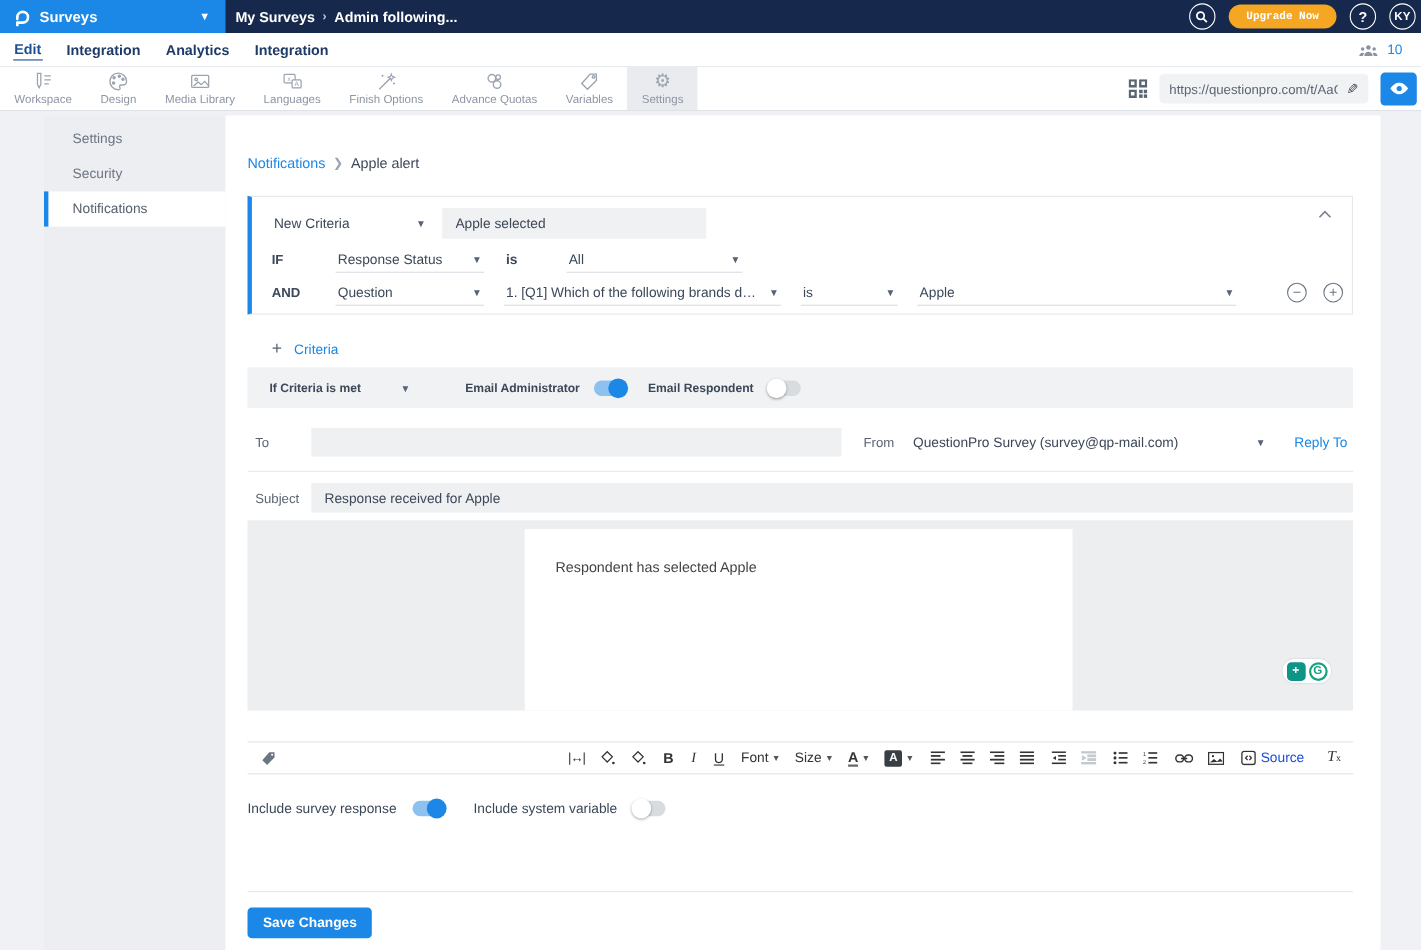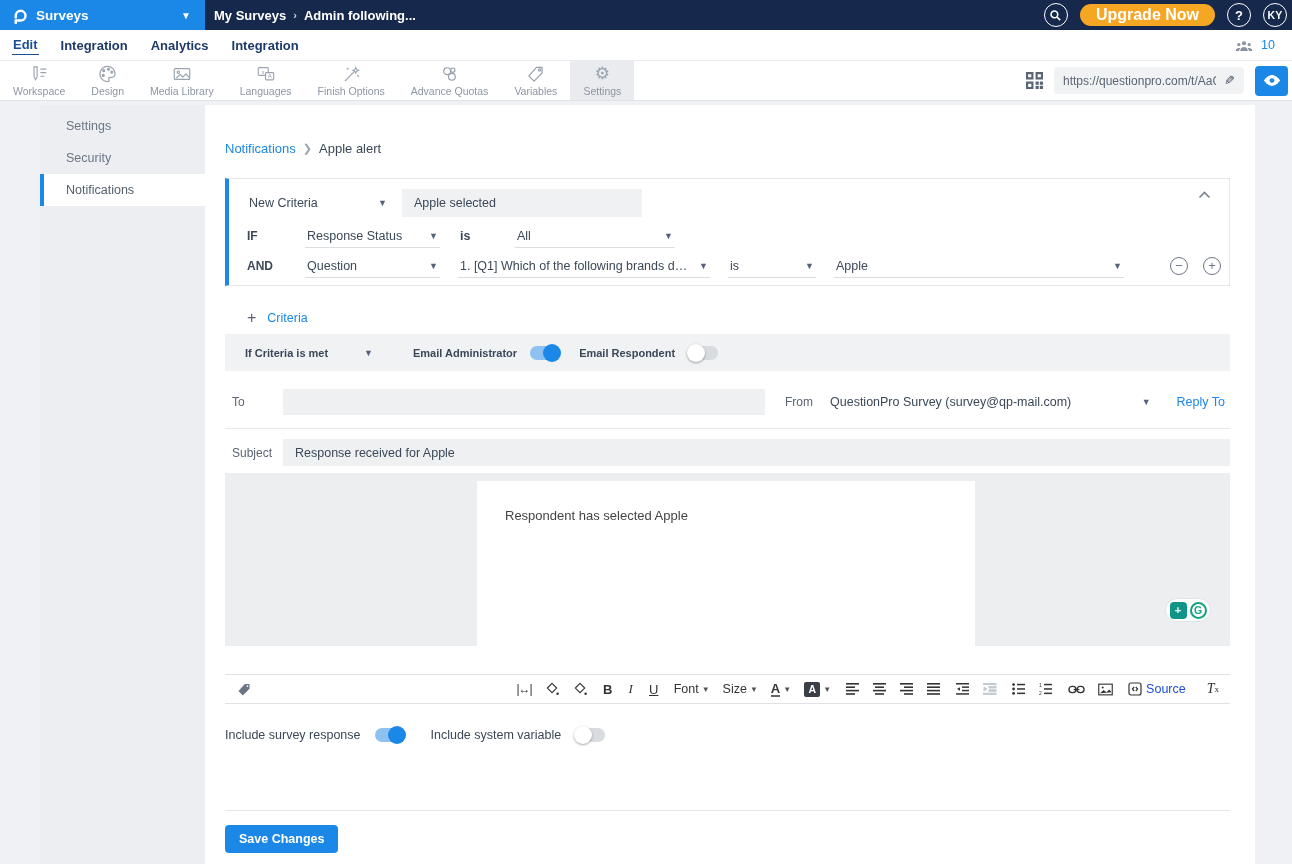--- a/index.html
+++ b/index.html
@@ -9,21 +9,21 @@
   
   .topbar { position:absolute; top:0; left:0; width:1292px; height:30px; background:#16294d; display:flex; align-items:center; }
   .brand { width:205px; height:30px; background:#1b87e6; display:flex; align-items:center; padding:0 14px 0 12px; color:#fff; cursor:pointer; }
   .brand-label { font-size:13.5px; font-weight:bold; margin-left:9px; }
   .brand-caret { margin-left:auto; font-size:10px; color:#fff; }
   .tb-crumb { display:flex; align-items:center; color:#fff; font-size:13px; font-weight:bold; margin-left:9px; gap:7px; }
   .tb-crumb .sep { font-size:11px; color:#c6cede; }
   .tb-right { margin-left:auto; display:flex; align-items:center; gap:12px; padding-right:5px; }
   .circ-btn { width:24px; height:24px; border-radius:50%; border:1.6px solid #fff; background:transparent; color:#fff; display:flex; align-items:center; justify-content:center; font-size:13px; font-weight:bold; cursor:pointer; font-family:inherit; }
   .avatar { width:24px; height:24px; border-radius:50%; border:1.6px solid #fff; color:#fff; display:flex; align-items:center; justify-content:center; font-size:10.5px; font-weight:bold; letter-spacing:.3px; }
-  .upgrade { height:22px; padding:0 16px; border:none; border-radius:11px; background:#f5a623; color:#fff; font-size:16px; font-weight:bold; cursor:pointer; font-family:Liberation Sans, sans-serif; }
+  .upgrade { height:22px; padding:0 16px; border:none; border-radius:11px; background:#f5a623; color:#fff; font-size:10px; font-weight:bold; cursor:pointer; font-family:Liberation Mono, monospace; }
 
   
   .tabsrow { position:absolute; top:30px; left:0; width:1292px; height:30px; background:#fff; display:flex; align-items:center; padding:0 17px 0 12px; }
   .tab { font-size:13px; font-weight:bold; color:#1e3a66; margin-right:21px; padding:2px 1px; cursor:pointer; }
   .tab.active { color:#1c4f91; border-bottom:1.5px solid #1c4f91; }
   .tabs-right { margin-left:auto; display:flex; align-items:center; gap:8px;justify-content:center; }
   .collab-count { color:#1b87e6; font-size:12.5px; }
 
   
   .icontb { position:absolute; top:60px; left:0; width:1292px; height:41px; background:#fff; border-top:1px solid #e7eaee; border-bottom:1px solid #dfe3e8; display:flex; align-items:stretch; }
@@ -359,21 +359,21 @@
       <span class="plus">+</span>
       <span class="lbl">Criteria</span>
     </div>
 
     
     <div class="actbar">
       <div class="sel noline" style="width:132px">
         <span class="txt actlabel">If Criteria is met</span>
         <span class="caret">▼</span>
       </div>
-      <span class="actlabel" style="margin-left:38px">Email Administrator</span>
+      <span class="actlabel" style="margin-left:48px">Email Administrator</span>
       <span class="toggle on" style="margin-left:13px">
           <span class="knob"></span>
         </span>
       <span class="actlabel" style="margin-left:19px">Email Respondent</span>
       <span class="toggle" style="margin-left:13px">
           <span class="knob"></span>
         </span>
     </div>
 
     

